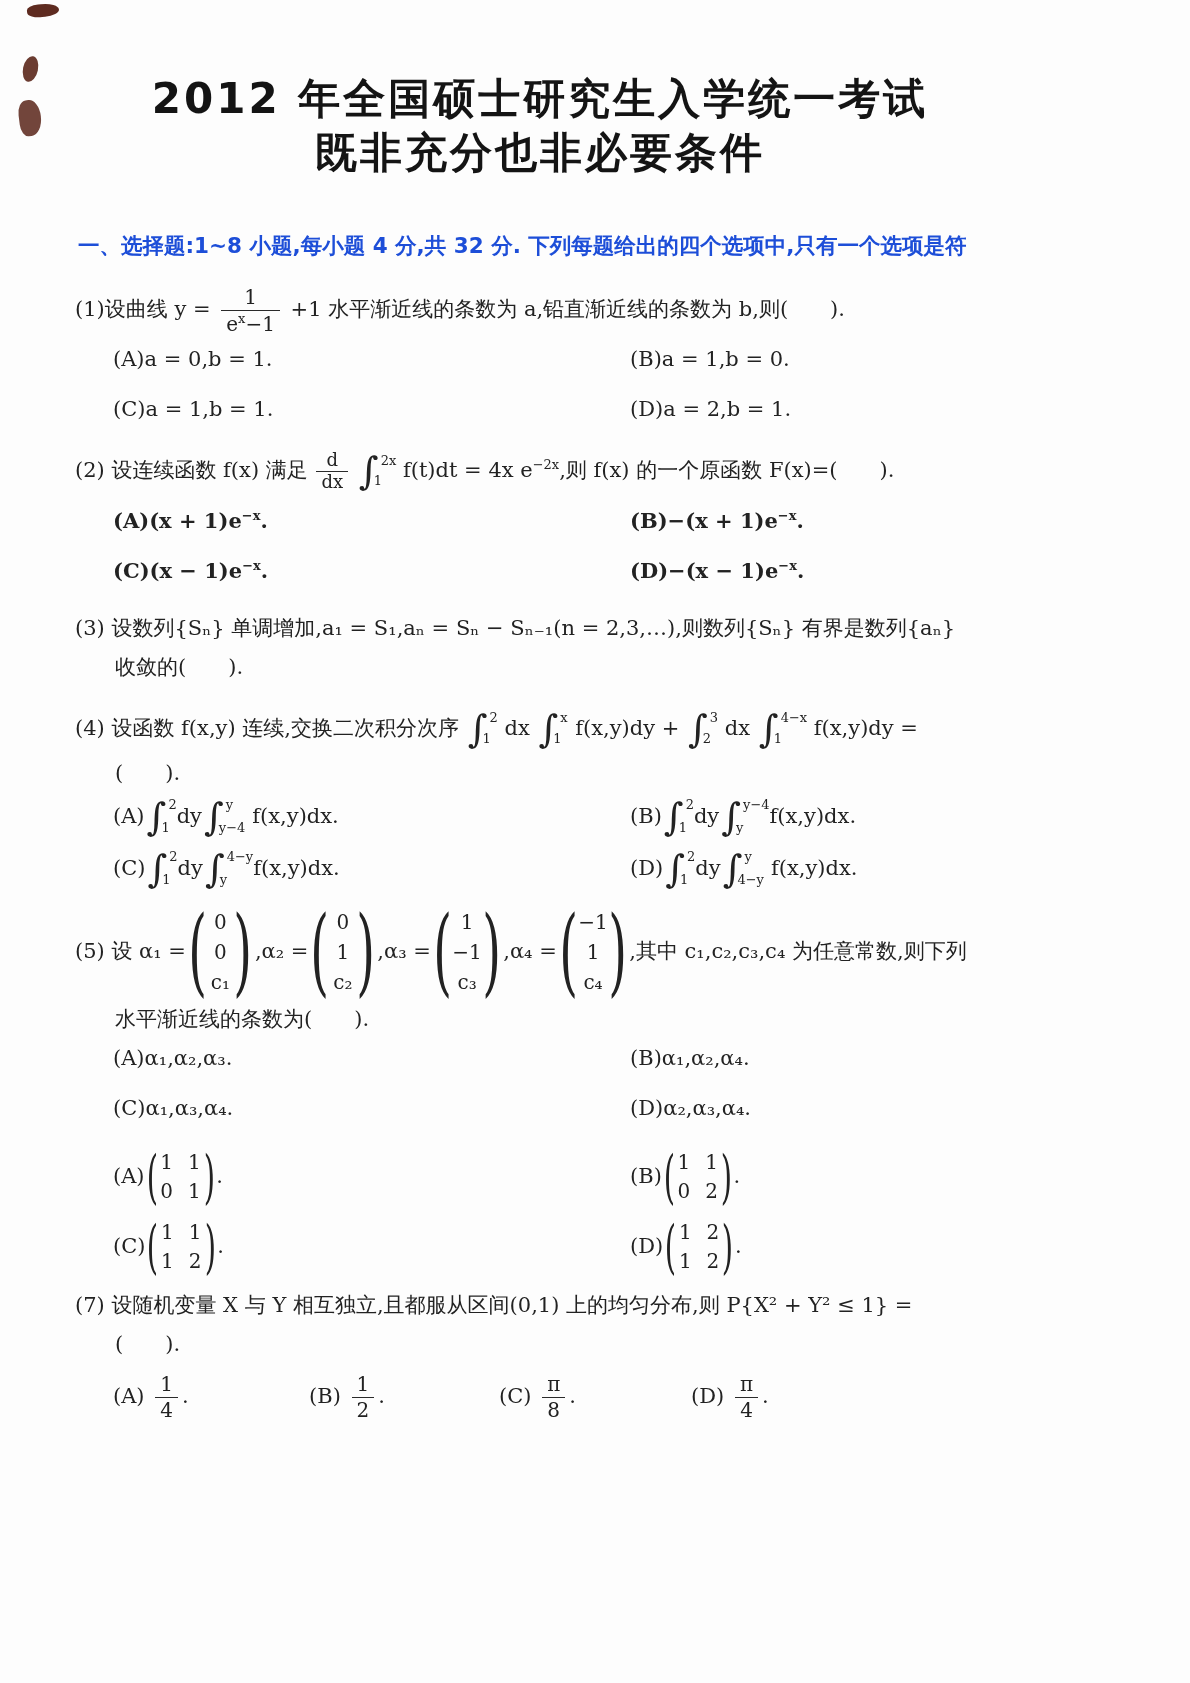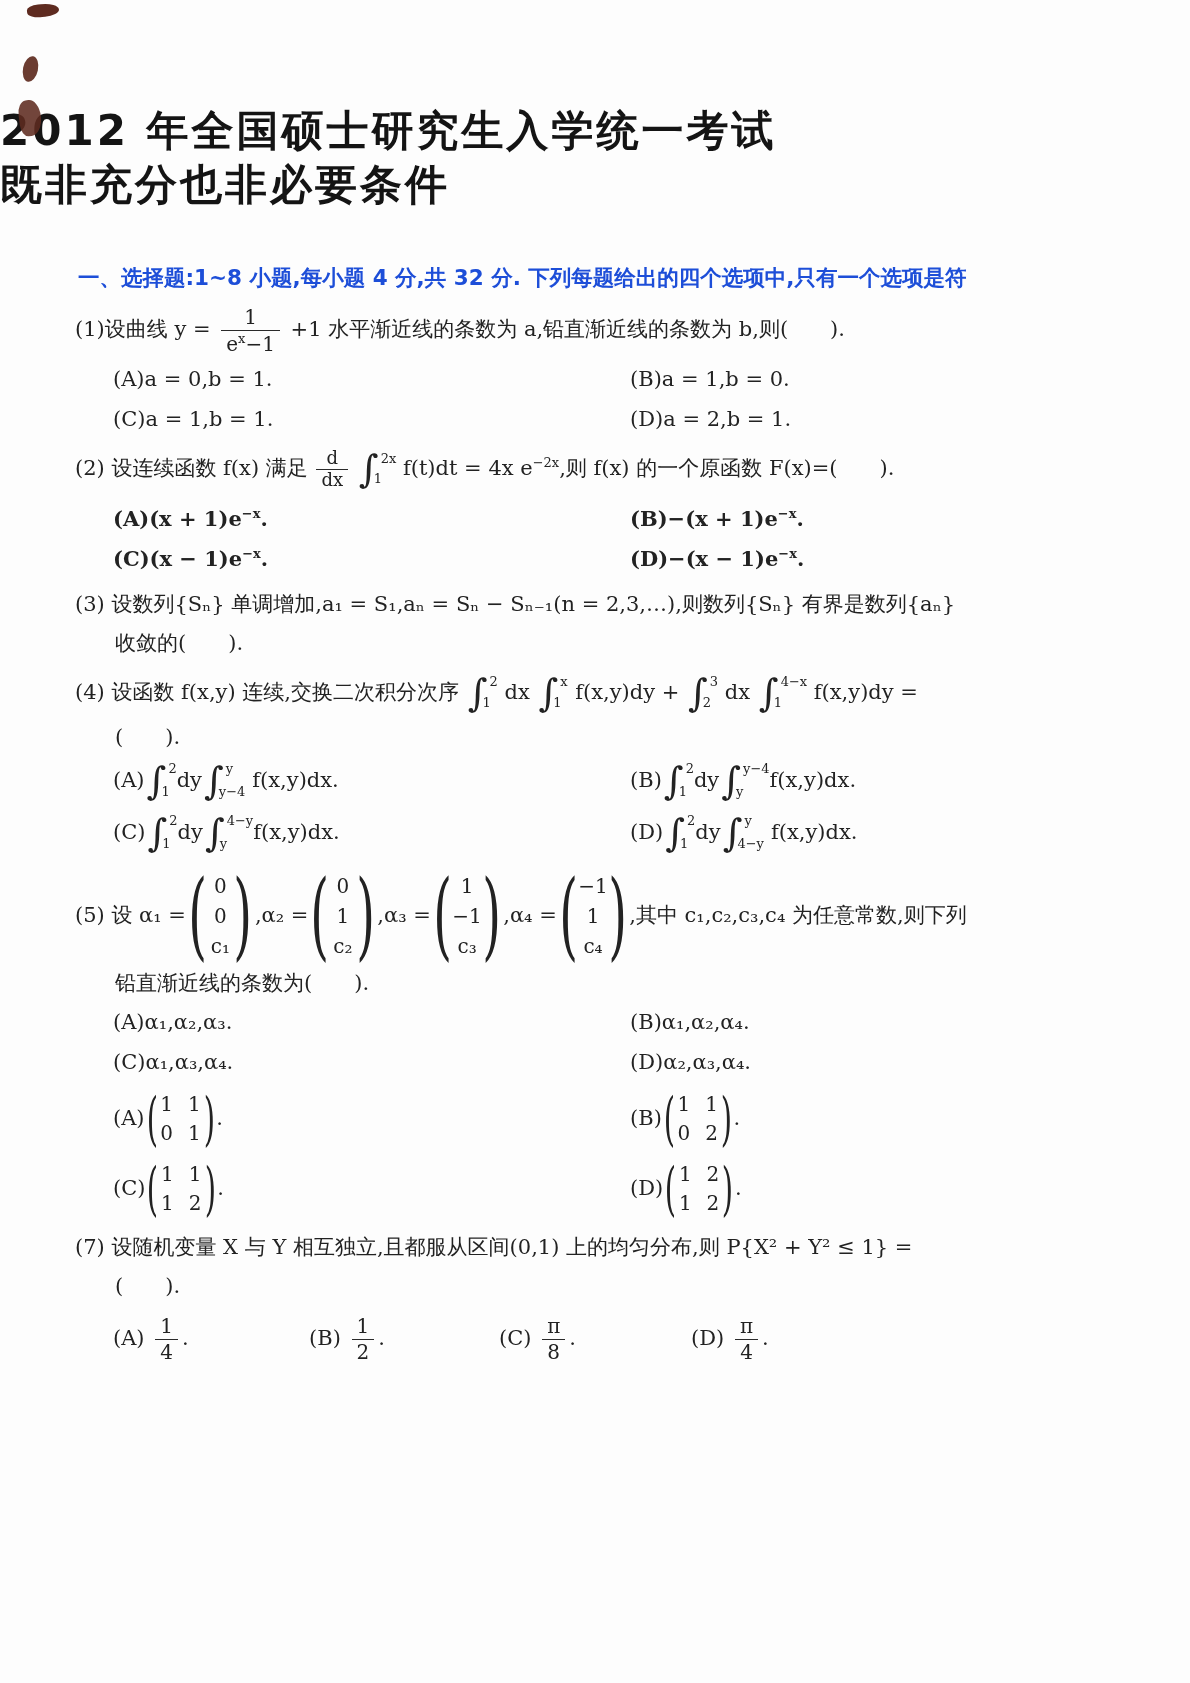--- a/index.html
+++ b/index.html
@@ -4,34 +4,34 @@
 <style>
   html,body{margin:0;padding:0;background:#e8e8e8;}
   .page{position:relative;width:1190px;height:1683px;background:#fdfdfd;
         font-family:"DejaVu Serif","Liberation Serif",serif;color:#222;overflow:hidden;margin:0 auto;}
   
   .mark{position:absolute;background:#5e2b20;}
   .mark1{left:27px;top:4px;width:32px;height:13px;border-radius:40% 60% 50% 50%;transform:rotate(-6deg);}
   .mark2{left:23px;top:56px;width:15px;height:26px;border-radius:50%;transform:rotate(12deg);opacity:.92;}
   .mark3{left:19px;top:100px;width:22px;height:36px;border-radius:45% 55% 60% 40%;transform:rotate(-7deg);opacity:.88;}
 
-  .titles{padding-top:104px;width:1080px;text-align:left;}
+  .titles{padding-top:72px;width:1080px;text-align:center;}
   .title{font-family:"DejaVu Sans","Liberation Sans",sans-serif;font-weight:bold;font-size:42px;
          letter-spacing:3px;line-height:1.28;color:#141414;}
 
   .heading{margin:48px 0 0 78px;font-family:"DejaVu Sans","Liberation Sans",sans-serif;font-weight:bold;
            font-size:21.5px;color:#1d4ed8;line-height:1.66;}
   .hl1{white-space:nowrap;}
   .hl2{margin-left:47px;}
 
   .qs{margin-left:75px;width:1080px;font-size:21px;}
-  .q{margin-top:10px;}
+  .q{margin-top:22px;}
   .qline{line-height:1.6;margin-top:6px;white-space:nowrap;}
   .cont{margin-left:40px;}
-  .opts{display:grid;grid-template-columns:517px auto;margin-left:38px;margin-top:4px;row-gap:3px;}
+  .opts{display:grid;grid-template-columns:517px auto;margin-left:38px;margin-top:4px;row-gap:13px;}
   .opts6{display:grid;grid-template-columns:517px auto;margin-left:38px;margin-top:8px;row-gap:14px;}
   .opts4{display:grid;grid-template-columns:196px 190px 192px auto;margin-left:38px;margin-top:10px;}
   .opt{line-height:1.75;white-space:nowrap;}
 
   sup.s{font-size:13px;letter-spacing:0;}
   .frac{display:inline-flex;flex-direction:column;align-items:center;vertical-align:middle;
         line-height:1.25;margin:0 4px;text-align:center;font-size:20px;}
   .frac .fnum{padding:0 5px;}
   .frac .fden{border-top:1.6px solid #2a2a2a;padding:0 5px;}
   .dfrac{font-size:18px;line-height:1.15;margin:0 2px;}
@@ -239,21 +239,21 @@
           </span><span>,α₄ =</span><span class="vec">
             <span class="vparen">(</span>
             <span class="vcol">
               <span>−1</span>
               <span>1</span>
               <span>c₄</span>
             </span>
             <span class="vparen">)</span>
           </span><span>,其中 c₁,c₂,c₃,c₄ 为任意常数,则下列</span>
       </div>
-      <div class="qline cont">铅直渐近线的条数为(　　).</div>
+      <div class="qline cont">水平渐近线的条数为(　　).</div>
       <div class="opts">
         <span class="opt">(A)α₁,α₂,α₃.</span>
         <span class="opt">(B)α₁,α₂,α₄.</span>
         <span class="opt">(C)α₁,α₃,α₄.</span>
         <span class="opt">(D)α₂,α₃,α₄.</span>
       </div>
     </div>
 
     <div class="q">
       <div class="opts6">

